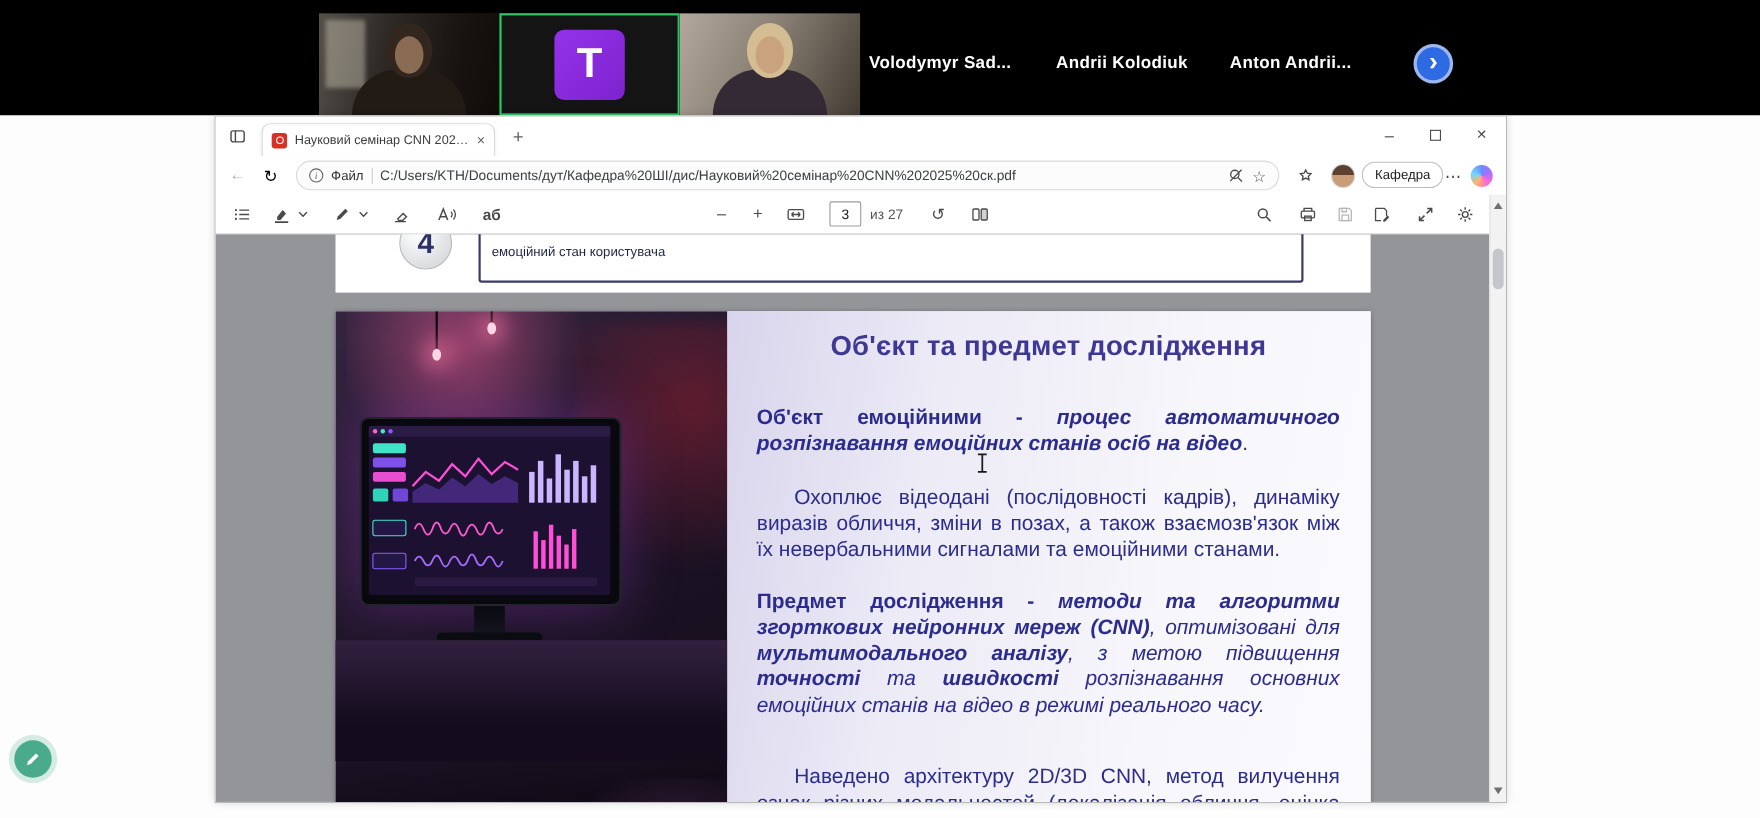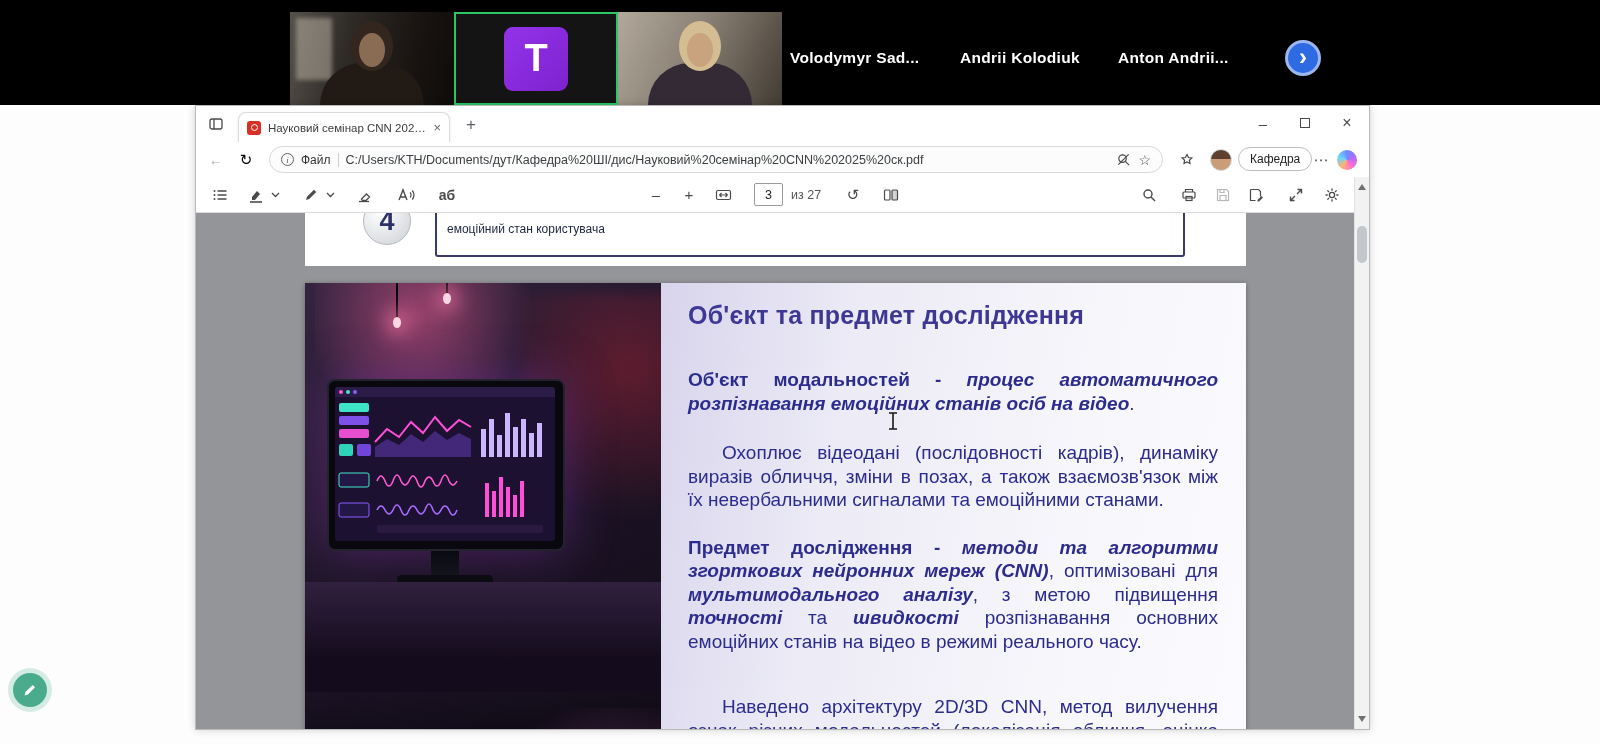--- a/index.html
+++ b/index.html
@@ -114,25 +114,25 @@
   .stand{position:absolute;left:126px;top:268px;width:28px;height:26px;background:linear-gradient(#0a0a11,#151520)}
   .standbase{position:absolute;left:92px;top:292px;width:96px;height:9px;border-radius:5px;background:#0b0b12}
   .desk{position:absolute;left:-10px;top:299px;width:380px;height:110px;background:linear-gradient(180deg,#31203f,#140c1c 70%)}
   .ph-floor{position:absolute;left:0;bottom:0;width:100%;height:150px;background:linear-gradient(180deg,rgba(10,6,14,0),#0a0612 70%)}
   .ph-handglow{position:absolute;right:-25px;bottom:-35px;width:230px;height:170px;
     background:radial-gradient(circle at 70% 70%,rgba(214,110,190,.4),rgba(0,0,0,0) 65%)}
 
   
   .content{flex:1;padding:14px 28px 0 27px;overflow:hidden;
     background:linear-gradient(100deg,#d8d4ec 0%,#ecebf6 30%,#f7f6fb 65%,#fbfbfe 100%)}
-  .sc-title{font-size:25px;font-weight:bold;color:#3e3794;margin:4px 0 38px;letter-spacing:.2px}
+  .sc-title{font-size:25px;font-weight:bold;color:#3e3794;text-align:center;margin:4px 0 38px;letter-spacing:.2px}
   .sp{font-size:19px;line-height:1.24;color:#2c2c8e;text-align:justify}
   .sp.indent{text-indent:34px}
   .mb1{margin-bottom:26px}.mb2{margin-bottom:24px}.mb3{margin-bottom:42px}
-  .b{font-weight:bold}.i{}.bi{font-weight:bold;font-style:italic}
+  .b{font-weight:bold}.i{font-style:italic}.bi{font-weight:bold;font-style:italic}
 
   
   .sbar{position:absolute;right:0;top:71px;bottom:0;width:15px;background:#f2f2f2;border-left:1px solid #e2e2e2}
   .tri-up{width:0;height:0;border-left:4px solid transparent;border-right:4px solid transparent;border-bottom:6px solid #707070;margin:7px auto 0}
   .tri-dn{position:absolute;bottom:7px;left:3px;width:0;height:0;border-left:4px solid transparent;border-right:4px solid transparent;border-top:6px solid #707070}
   .sthumb{position:absolute;left:2px;top:49px;width:10px;height:37px;border-radius:6px;background:#c3c6ca}
 
   
   .annot{position:absolute;left:13px;top:673px;width:34px;height:34px;border-radius:50%;background:#4aab8c;
     display:flex;align-items:center;justify-content:center;box-shadow:0 0 0 5px rgba(120,200,170,.30);cursor:pointer}
@@ -382,21 +382,21 @@
             <div class="stand"></div>
             <div class="standbase"></div>
             <div class="desk"></div>
             <div class="ph-floor"></div>
             <div class="ph-handglow"></div>
           </div>
 
           <div class="content">
             <h1 class="sc-title">Об'єкт та предмет дослідження</h1>
 
-            <p class="sp mb1"><span class="b">Об'єкт модальностей - </span><span class="bi">процес автоматичного розпізнавання емоційних станів осіб на відео</span><span>.</span></p>
+            <p class="sp mb1"><span class="b">Об'єкт емоційними - </span><span class="bi">процес автоматичного розпізнавання емоційних станів осіб на відео</span><span>.</span></p>
 
             <p class="sp indent mb2">Охоплює відеодані (послідовності кадрів), динаміку виразів обличчя, зміни в позах, а також взаємозв'язок між їх невербальними сигналами та емоційними станами.</p>
 
             <p class="sp mb3"><span class="b">Предмет дослідження - </span><span class="bi">методи та алгоритми згорткових нейронних мереж (CNN)</span><span class="i">, оптимізовані для </span><span class="bi">мультимодального аналізу</span><span class="i">, з метою підвищення </span><span class="bi">точності</span><span class="i"> та </span><span class="bi">швидкості</span><span class="i"> розпізнавання основних емоційних станів на відео в режимі реального часу.</span></p>
 
             <p class="sp indent">Наведено архітектуру 2D/3D CNN, метод вилучення ознак різних модальностей (локалізація обличчя, оцінка пози),</p>
           </div>
         </div>
       </div>
 

